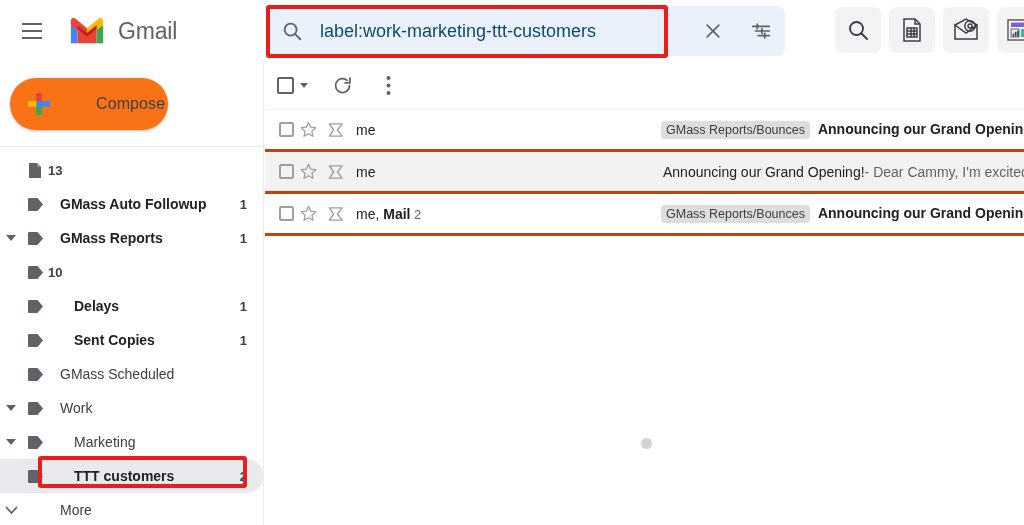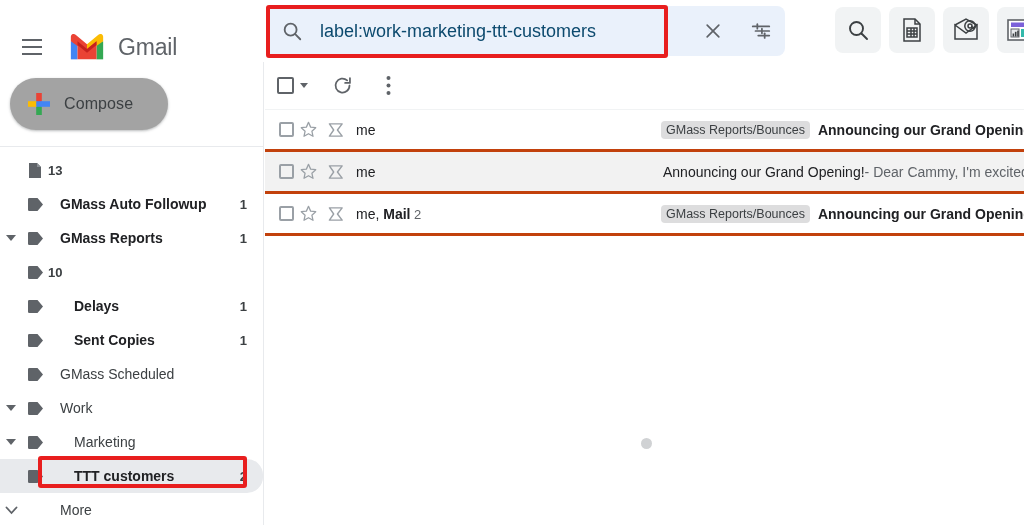--- a/index.html
+++ b/index.html
@@ -6,21 +6,21 @@
   html, body {
     width: 1024px; height: 525px;
     overflow: hidden;
     background: #ffffff;
     font-family: "Liberation Sans", sans-serif;
     color: #202124;
   }
 
   
   .topbar {
-    position: absolute; top: 16px; left: 0;
+    position: absolute; top: 0; left: 0;
     width: 1024px; height: 62px;
     background: #ffffff;
     display: flex; align-items: center;
   }
   .hamburger {
     width: 48px; height: 48px; margin-left: 8px;
     display: flex; flex-direction: column; justify-content: center;
     align-items: center; gap: 5px; border-radius: 50%; cursor: pointer;
   }
   .hamburger span { display: block; width: 20px; height: 2px; background: #5f6368; }
@@ -77,23 +77,23 @@
   .sidebar {
     position: absolute; left: 0; top: 62px;
     width: 264px; height: 463px;
     background: #ffffff;
     border-right: 1px solid #e8eaed;
     overflow: hidden;
   }
   .compose {
     margin: 16px 0 0 10px;
     width: 158px; height: 52px;
-    background: #a3a3a3; border-radius: 26px;
+    background: #f97316; border-radius: 26px;
     box-shadow: 0 1px 3px rgba(60,64,67,.25), 0 1px 2px rgba(60,64,67,.12);
-    display: flex; align-items: center; cursor: pointer;
+    display: flex; align-items: center; cursor: pointer; gap: 32px;
   }
   .compose-label {
     font-size: 16px; color: #3c4043; margin-left: 12px; letter-spacing: .1px;
   }
   .divider { height: 1px; background: #e8eaed; margin-top: 16px; }
 
   .nav-list { padding-top: 6px; }
   .nav-item {
     height: 34px; display: flex; align-items: center;
     border-radius: 0 16px 16px 0;
@@ -166,21 +166,21 @@
     width: 28px; display: flex; align-items: center; justify-content: center;
     flex-shrink: 0;
   }
   .sender {
     width: 125px; font-size: 14px; color: #202124;
     white-space: nowrap; overflow: hidden; flex-shrink: 0; padding-left: 6px;
   }
   .sender .strong { font-weight: bold; }
   .sender .cnt { color: #5f6368; font-size: 13px; }
   .subject-area {
-    flex: 1; display: flex; align-items: center;
+    flex: 1; display: flex; align-items: flex-start;
     overflow: hidden; white-space: nowrap; padding-left: 2px;
   }
   .label-chip {
     background: #ddddde; color: #3c4043;
     font-size: 12.5px; border-radius: 4px;
     padding: 2px 5px; margin-right: 8px; flex-shrink: 0;
   }
   .subj { font-size: 14px; color: #202124; }
   .subj.bold { font-weight: bold; }
   .snippet { font-size: 14px; color: #5f6368; }

